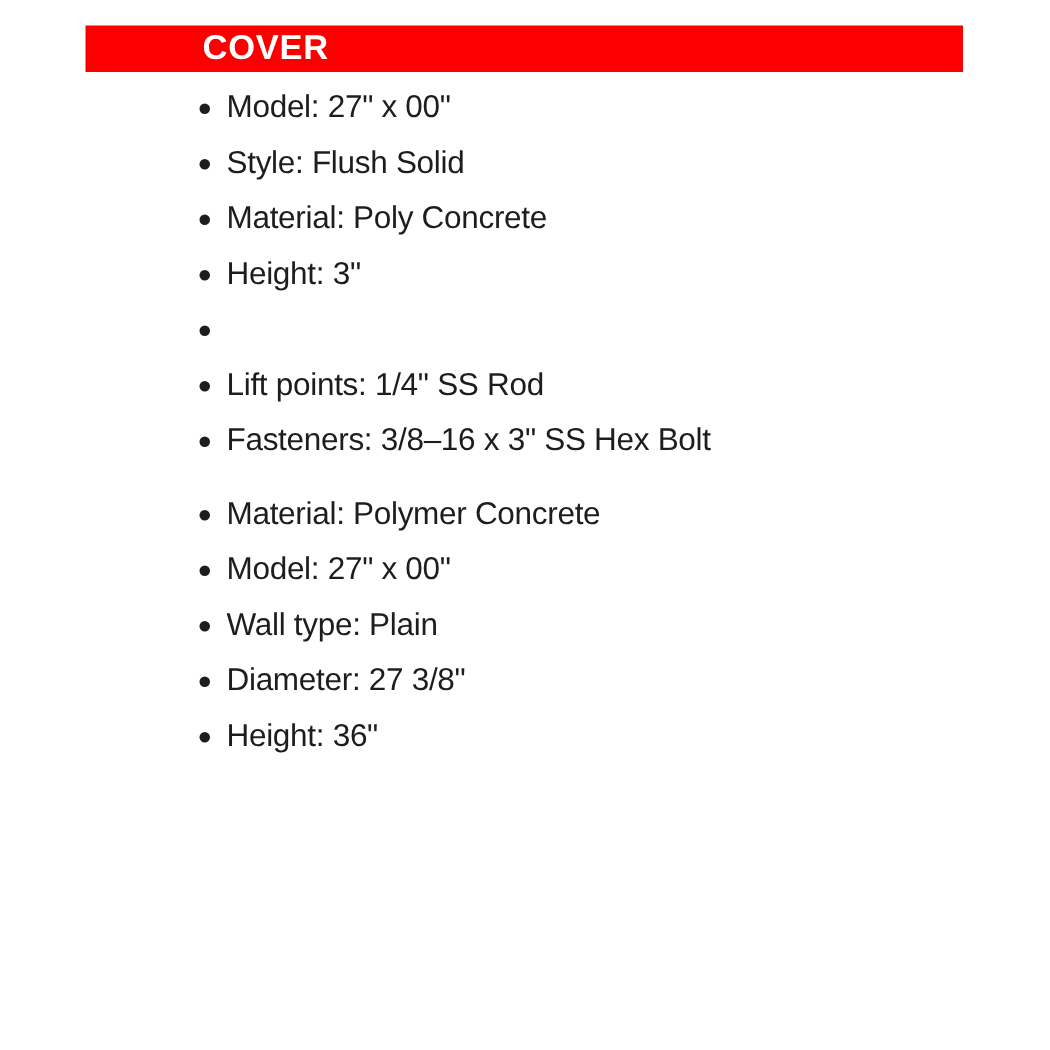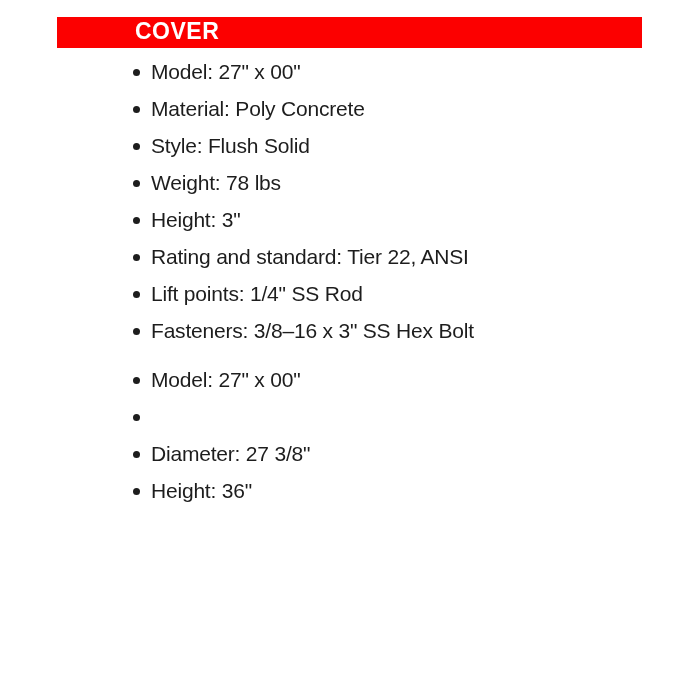--- a/index.html
+++ b/index.html
@@ -74,57 +74,57 @@
     <div class="header-bar">
       <span class="header-title">COVER</span>
     </div>
     <ul class="spec-list">
       <li>
         <span class="bullet"></span>
         <span class="spec-text">Model: 27" x 00"</span>
       </li>
       <li>
         <span class="bullet"></span>
-        <span class="spec-text">Material: Poly Concrete</span>
-      </li>
-      <li>
-        <span class="bullet"></span>
         <span class="spec-text">Style: Flush Solid</span>
       </li>
       <li>
         <span class="bullet"></span>
-        <span class="spec-text">Weight: 78 lbs</span>
+        <span class="spec-text">Material: Poly Concrete</span>
       </li>
       <li>
         <span class="bullet"></span>
         <span class="spec-text">Height: 3"</span>
       </li>
       <li>
         <span class="bullet"></span>
-        <span class="spec-text">Rating and standard: Tier 22, ANSI</span>
       </li>
       <li>
         <span class="bullet"></span>
         <span class="spec-text">Lift points: 1/4" SS Rod</span>
       </li>
       <li>
         <span class="bullet"></span>
         <span class="spec-text">Fasteners: 3/8–16 x 3" SS Hex Bolt</span>
       </li>
     </ul>
   </div>
 
   <div class="section section-body">
     <ul class="spec-list">
       <li>
         <span class="bullet"></span>
+        <span class="spec-text">Material: Polymer Concrete</span>
+      </li>
+      <li>
+        <span class="bullet"></span>
         <span class="spec-text">Model: 27" x 00"</span>
       </li>
       <li>
         <span class="bullet"></span>
+        <span class="spec-text">Wall type: Plain</span>
       </li>
       <li>
         <span class="bullet"></span>
         <span class="spec-text">Diameter: 27 3/8"</span>
       </li>
       <li>
         <span class="bullet"></span>
         <span class="spec-text">Height: 36"</span>
       </li>
     </ul>

